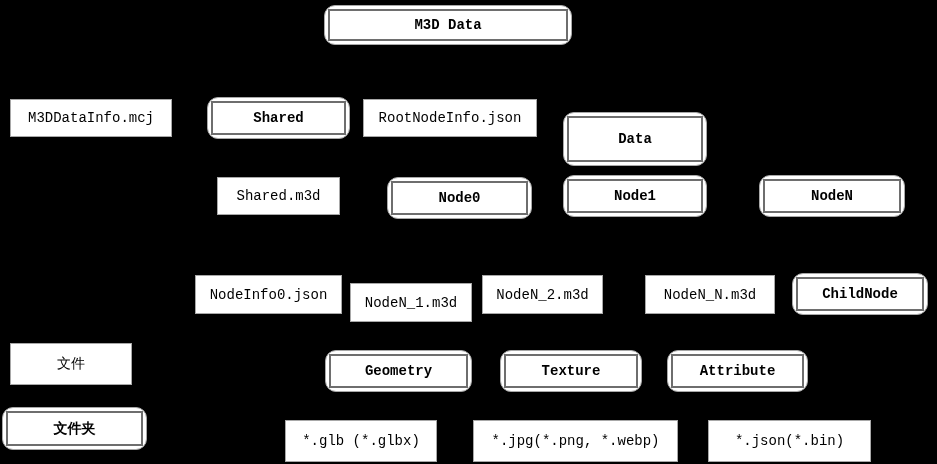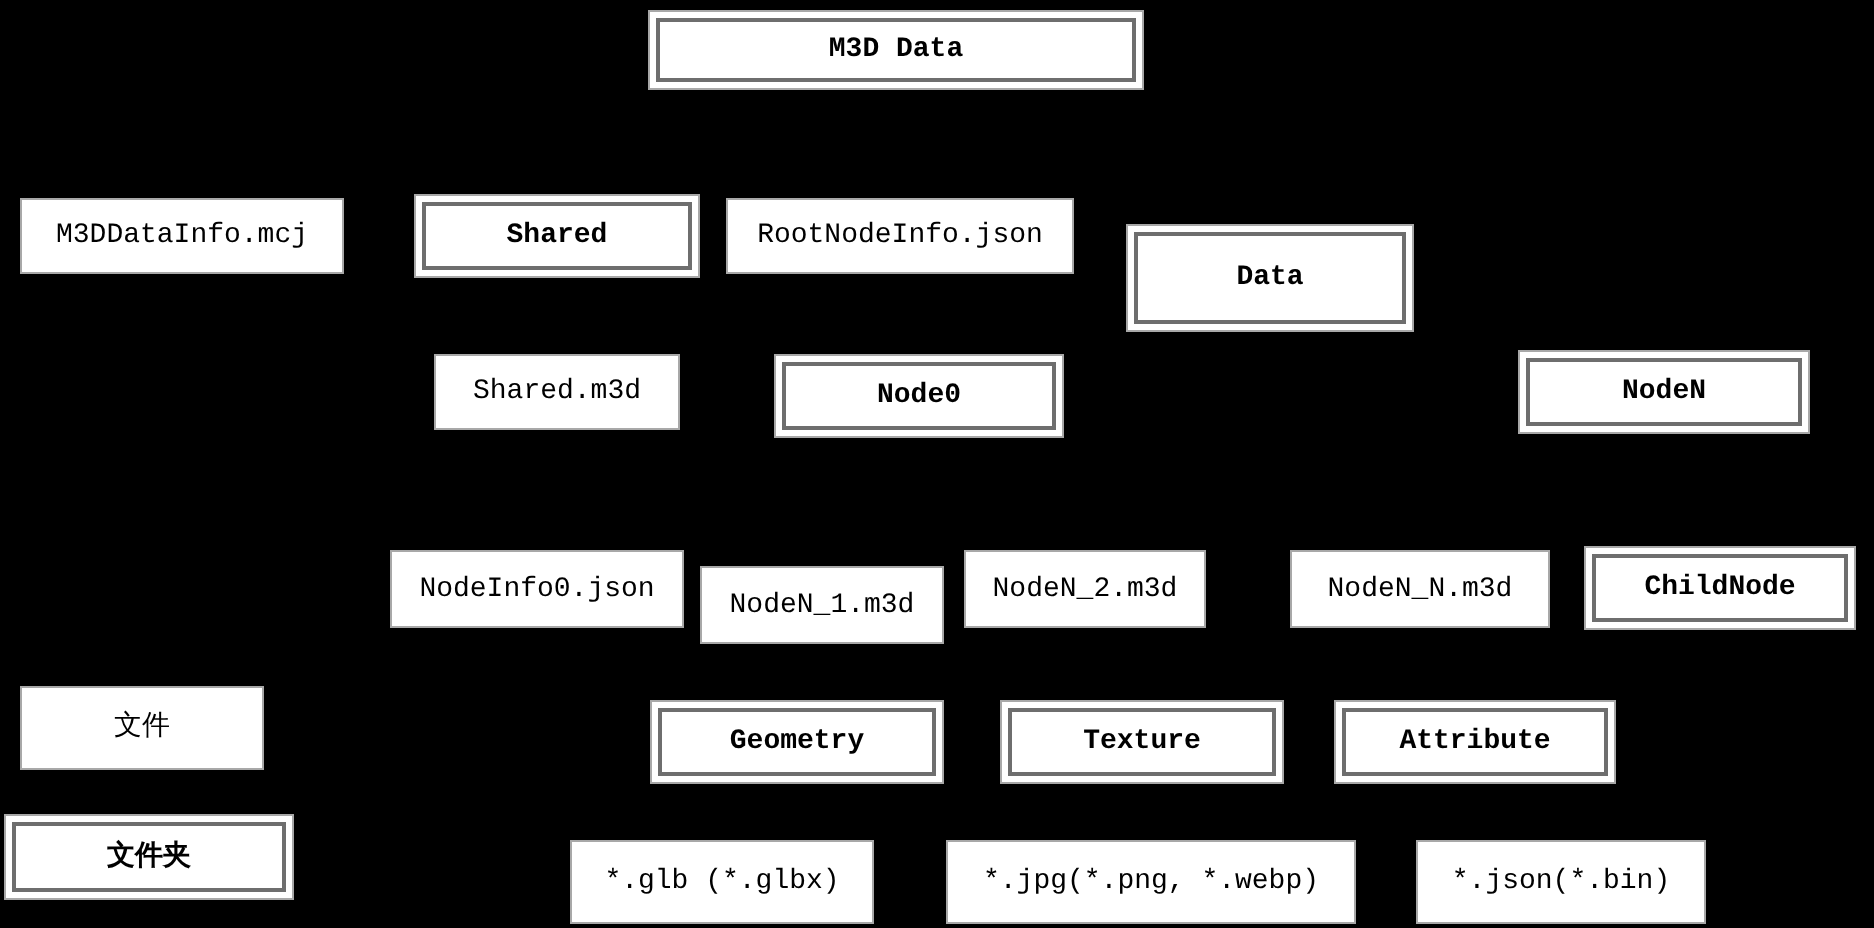--- a/index.html
+++ b/index.html
@@ -25,20 +25,21 @@
     display: flex;
     align-items: center;
     justify-content: center;
     white-space: nowrap;
   }
   .box.file {
     font-weight: normal;
   }
   .box.folder {
     padding: 3px;
+    border-radius: 11px;
   }
   .box.folder .inner {
     flex: 1;
     align-self: stretch;
     border: 2px solid #6e6e6e;
     display: flex;
     align-items: center;
     justify-content: center;
     font-weight: bold;
     white-space: nowrap;
@@ -75,20 +76,25 @@
       <span class="lbl">Data</span>
     </div>
   </div>
 
   <div class="box file" style="left:217px;top:177px;width:123px;height:38px">
     <span class="lbl">Shared.m3d</span>
   </div>
   <div class="box folder" style="left:387px;top:177px;width:145px;height:42px">
     <div class="inner">
       <span class="lbl">Node0</span>
+    </div>
+  </div>
+  <div class="box folder" style="left:563px;top:175px;width:144px;height:42px">
+    <div class="inner">
+      <span class="lbl">Node1</span>
     </div>
   </div>
   <div class="box folder" style="left:759px;top:175px;width:146px;height:42px">
     <div class="inner">
       <span class="lbl">NodeN</span>
     </div>
   </div>
 
   <div class="box file" style="left:195px;top:275px;width:147px;height:39px">
     <span class="lbl">NodeInfo0.json</span>
@@ -131,17 +137,17 @@
     <div class="inner">
       <span class="lbl">文件夹</span>
     </div>
   </div>
   <div class="box file" style="left:285px;top:420px;width:152px;height:42px">
     <span class="lbl">*.glb (*.glbx)</span>
   </div>
   <div class="box file" style="left:473px;top:420px;width:205px;height:42px">
     <span class="lbl">*.jpg(*.png, *.webp)</span>
   </div>
-  <div class="box file" style="left:708px;top:420px;width:145px;height:42px">
+  <div class="box file" style="left:708px;top:420px;width:163px;height:42px">
     <span class="lbl">*.json(*.bin)</span>
   </div>
 
 </div>
 
 </body></html>

